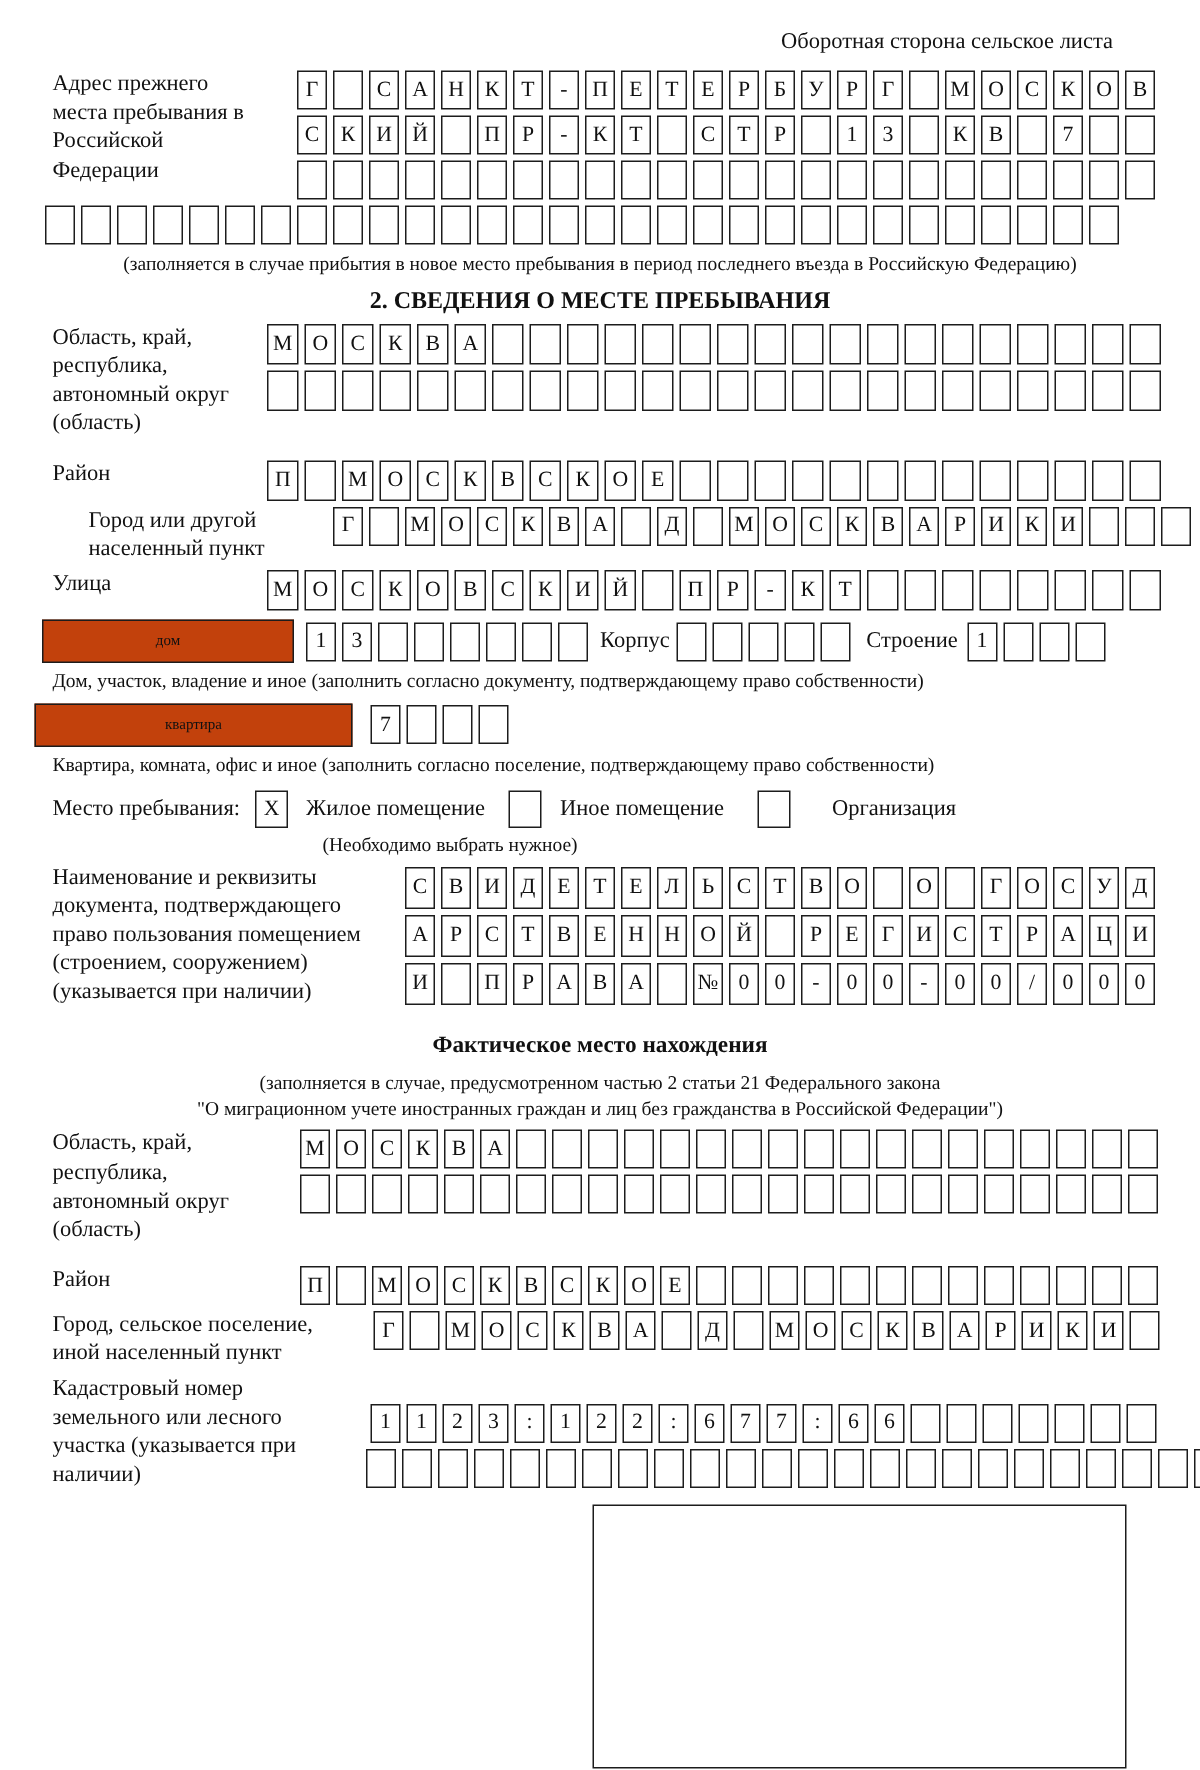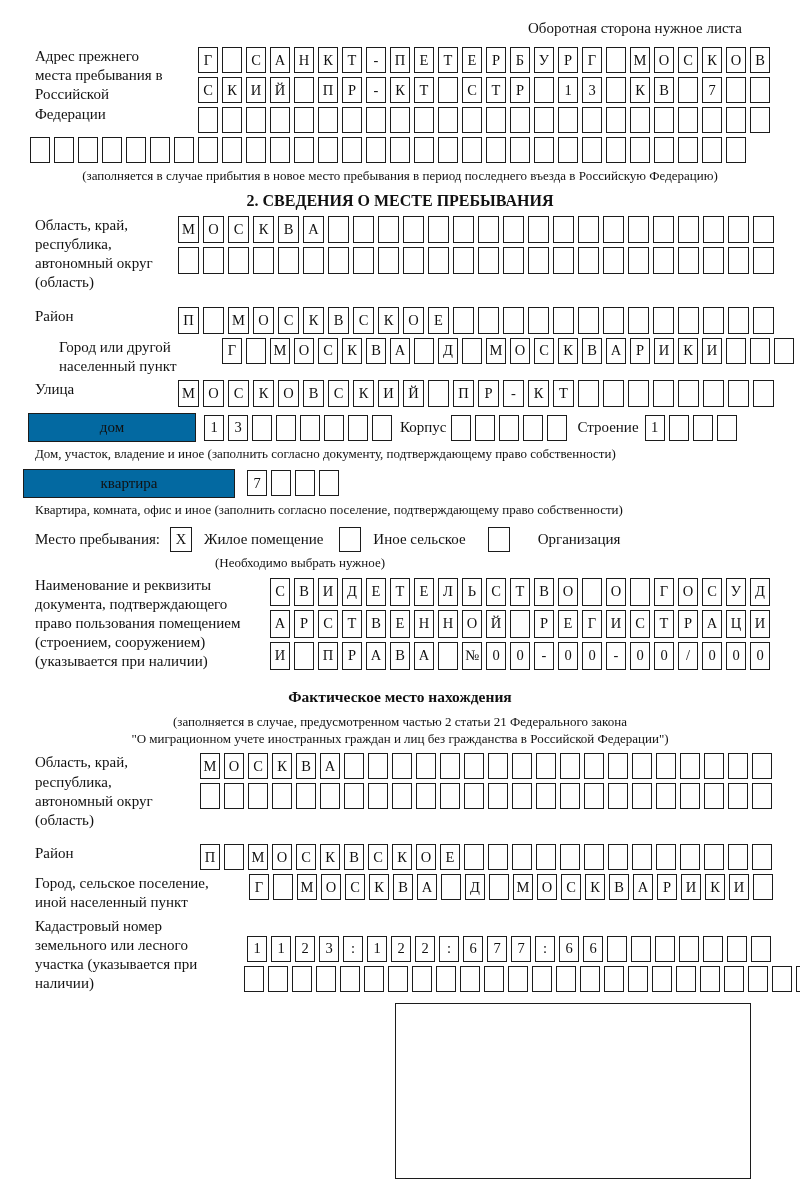--- a/index.html
+++ b/index.html
@@ -11,35 +11,35 @@
   .cellcol{display:flex;flex-direction:column;row-gap:4px;}
   .cells{display:flex;column-gap:4px;}
   .cell{box-sizing:border-box;flex:0 0 20px;width:20px;height:26px;border:1.6px solid #1c1c1c;
         display:flex;align-items:center;justify-content:center;font-size:14.5px;background:#fff;}
   .cells.lg .cell{flex-basis:21px;width:21px;height:27px;}
   .cells.doc .cell{height:28px;}
   .caption{font-size:13px;line-height:1.3;}
   .caption.center{text-align:center;}
   .sec-title{text-align:center;font-weight:bold;font-size:16px;}
   .wide-box{box-sizing:border-box;border:1.6px solid #1c1c1c;height:29px;display:flex;
-            align-items:center;justify-content:center;font-size:15px;background:#0369a1;}
+            align-items:center;justify-content:center;font-size:10px;background:#c2410c;}
   .inline-lbl{font-size:15px;white-space:nowrap;}
   .house-row{display:flex;align-items:center;margin:6px 0 0 28px;}
   .chk-row{display:flex;align-items:center;margin:8px 0 0 35px;}
   .mark-box{box-sizing:border-box;width:22px;height:25px;border:1.6px solid #1c1c1c;display:flex;
             align-items:center;justify-content:center;font-size:14.5px;}
   .confirm-box{box-sizing:border-box;width:356px;height:176px;border:1.7px solid #1c1c1c;
                margin:10px 0 0 395px;background:#fff;}
 </style>
 </head>
 <body>
 
 <div class="page">
 
-  <div class="header-note">Оборотная сторона нужное листа</div>
+  <div class="header-note">Оборотная сторона сельское листа</div>
 
   <div class="field" style="margin-top:10px;">
     <div class="f-label" style="width:178px;">Адрес прежнего места пребывания в Российской Федерации</div>
     <div class="cellcol">
       <div class="cells">
           <span class="cell">Г</span>
           <span class="cell"></span>
           <span class="cell">С</span>
           <span class="cell">А</span>
           <span class="cell">Н</span>
@@ -340,21 +340,21 @@
         <span class="cell"></span>
       </div>
   </div>
   <div class="caption" style="margin:4px 0 0 35px;">Квартира, комната, офис и иное (заполнить согласно поселение, подтверждающему право собственности)</div>
 
   <div class="chk-row">
     <span class="inline-lbl">Место пребывания:</span>
     <span class="mark-box" style="margin-left:10px;">X</span>
     <span class="inline-lbl" style="margin-left:12px;">Жилое помещение</span>
     <span class="mark-box" style="margin-left:16px;"></span>
-    <span class="inline-lbl" style="margin-left:12px;">Иное сельское</span>
+    <span class="inline-lbl" style="margin-left:12px;">Иное помещение</span>
     <span class="mark-box" style="margin-left:22px;"></span>
     <span class="inline-lbl" style="margin-left:28px;">Организация</span>
   </div>
   <div class="caption" style="margin-top:3px;width:600px;text-align:center;">(Необходимо выбрать нужное)</div>
 
   <div class="field" style="margin-top:4px;align-items:center;">
     <div class="f-label" style="width:250px;">Наименование и реквизиты документа, подтверждающего право пользования помещением (строением, сооружением) (указывается при наличии)</div>
     <div class="cellcol">
       <div class="cells doc">
           <span class="cell">С</span>

